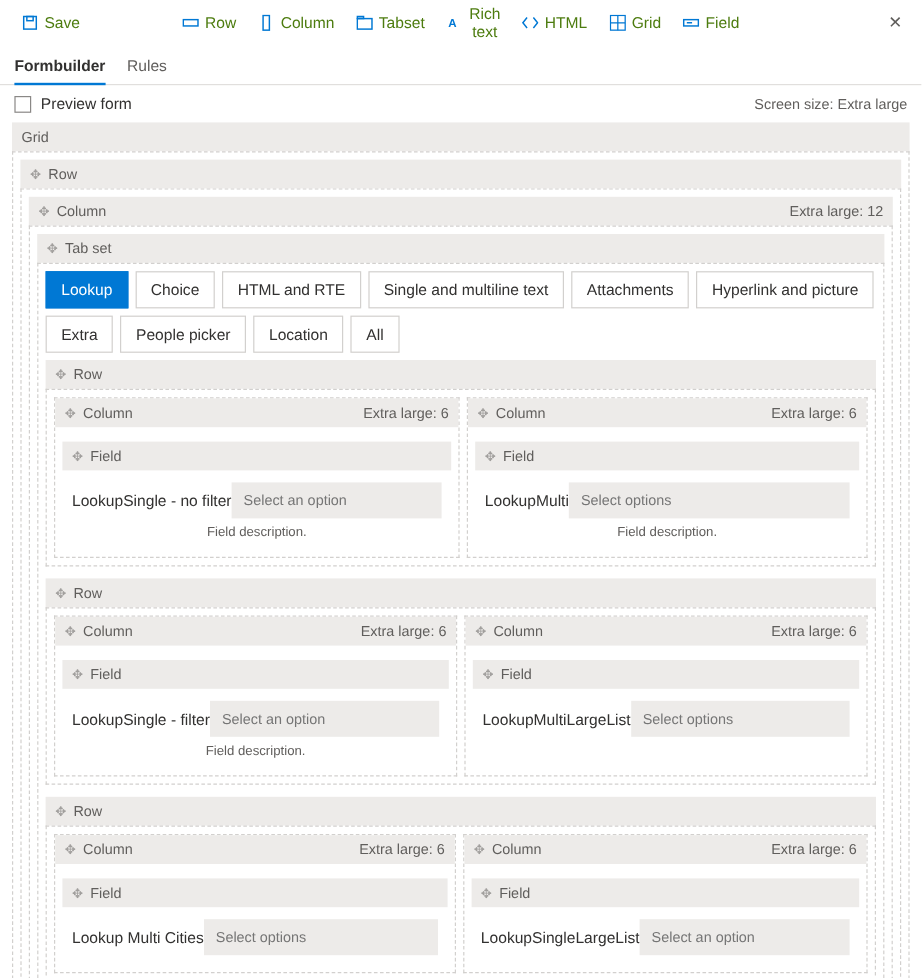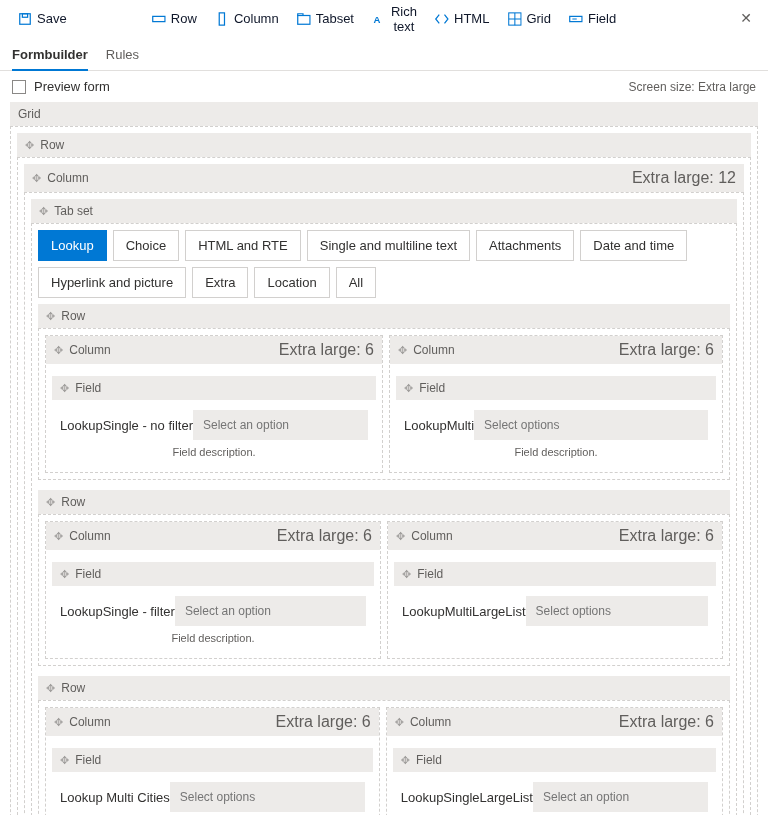--- a/index.html
+++ b/index.html
@@ -1,37 +1,37 @@
 <!DOCTYPE html>
 <html><head>
 <meta charset="utf-8">
 <style>
 * { box-sizing: border-box; margin: 0; padding: 0; }
 body { font-family: "Segoe UI", Arial, sans-serif; font-size: 13px; color: #323130; background: #fff; width: 768px; }
 .toolbar { display: flex; align-items: center; padding: 8px 12px; gap: 4px; position: relative; }
 .toolbar-left { display: flex; align-items: center; gap: 6px; }
 .toolbar-center { display: flex; align-items: center; gap: 6px; position: absolute; left: 50%; transform: translateX(-50%); }
-.tb-btn { display: flex; align-items: center; gap: 5px; padding: 3px 6px; font-size: 13px; color: #0f172a; cursor: pointer; background: none; border: none; }
+.tb-btn { display: flex; align-items: center; gap: 5px; padding: 3px 6px; font-size: 13px; color: #4d7c0f; cursor: pointer; background: none; border: none; }
 .tb-icon { width: 14px; height: 14px; display: inline-flex; align-items: center; justify-content: center; }
 .tb-icon svg { width: 14px; height: 14px; }
 .close-btn { position: absolute; right: 12px; top: 8px; width: 20px; height: 20px; display: flex; align-items: center; justify-content: center; cursor: pointer; color: #605e5c; font-size: 14px; }
 .subtabs { display: flex; gap: 18px; padding: 6px 12px 0 12px; border-bottom: 1px solid #e1dfdd; }
 .subtab { padding: 4px 0 8px 0; font-size: 13px; color: #605e5c; cursor: pointer; position: relative; }
 .subtab.active { color: #323130; font-weight: 600; }
 .subtab.active::after { content:""; position:absolute; left:0; right:0; bottom:-1px; height:2px; background:#0078d4; }
 .preview-row { display: flex; align-items: center; justify-content: space-between; padding: 8px 12px; font-size: 13px; }
 .preview-left { display: flex; align-items: center; gap: 8px; }
 .checkbox { width: 14px; height: 14px; border: 1px solid #8a8886; background: #fff; cursor: pointer; }
 .screen-size { font-size: 12px; color: #605e5c; }
 
 .canvas { padding: 0 10px 20px 10px; }
 .block { margin-bottom: 0; }
 .hdr { display: flex; align-items: center; background: #edebe9; padding: 5px 8px; font-size: 12px; color: #605e5c; }
 .hdr .move { margin-right: 6px; color: #a19f9d; font-size: 11px; }
-.hdr-right { margin-left: auto; font-size: 16px; color: #605e5c; }
+.hdr-right { margin-left: auto; font-size: 12px; color: #605e5c; }
 .grid-body { border: 1px dashed #d2d0ce; padding: 6px; }
 .row-body { border: 1px dashed #d2d0ce; padding: 6px; margin-top: 0; }
 .cols { display: flex; gap: 6px; }
 .col-wrap { flex: 1; border: 1px dashed #d2d0ce; }
 .col-body { padding: 6px; }
 
 .tabset { border: 1px dashed #d2d0ce; padding: 6px; }
 .tabs-row { display: flex; flex-wrap: wrap; gap: 6px; margin-bottom: 6px; }
 .tab-btn { border: 1px solid #d2d0ce; background: #fff; padding: 7px 12px; font-size: 13px; color: #323130; cursor: pointer; }
 .tab-btn.active { background: #0078d4; color: #fff; border-color: #0078d4; }
@@ -165,23 +165,23 @@
                     <span class="move">✥</span>
                     <span>Tab set</span>
                   </div>
                 <div class="tabset">
                   <div class="tabs-row">
                     <button class="tab-btn active">Lookup</button>
                     <button class="tab-btn">Choice</button>
                     <button class="tab-btn">HTML and RTE</button>
                     <button class="tab-btn">Single and multiline text</button>
                     <button class="tab-btn">Attachments</button>
-                    <button class="tab-btn">Date and time</button>
                     <button class="tab-btn">Hyperlink and picture</button>
                     <button class="tab-btn">Extra</button>
+                    <button class="tab-btn">People picker</button>
                     <button class="tab-btn">Location</button>
                     <button class="tab-btn">All</button>
                   </div>
 
                   <div class="inner-block">
                     <div class="hdr">
                         <span class="move">✥</span>
                         <span>Row</span>
                       </div>
                     <div class="row-body cols">

